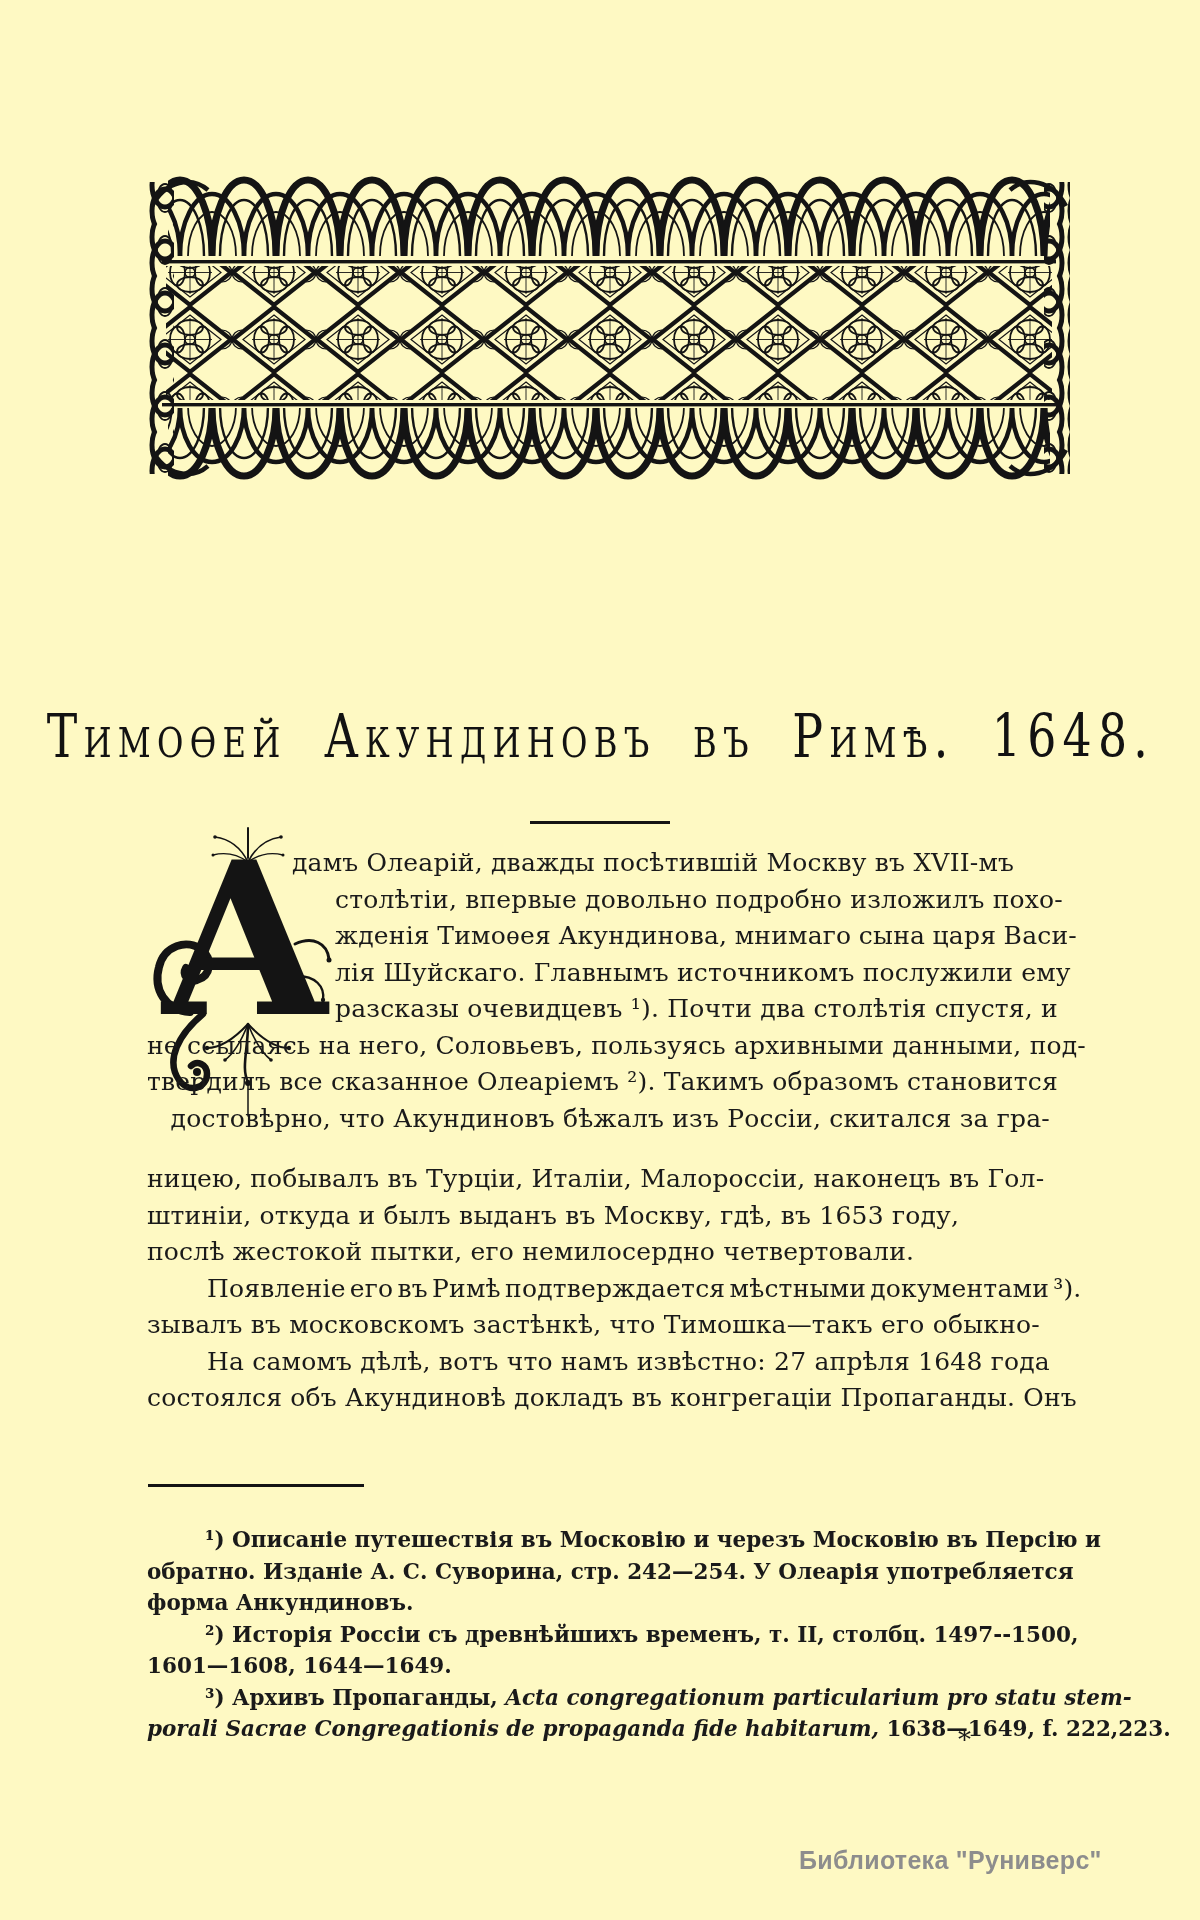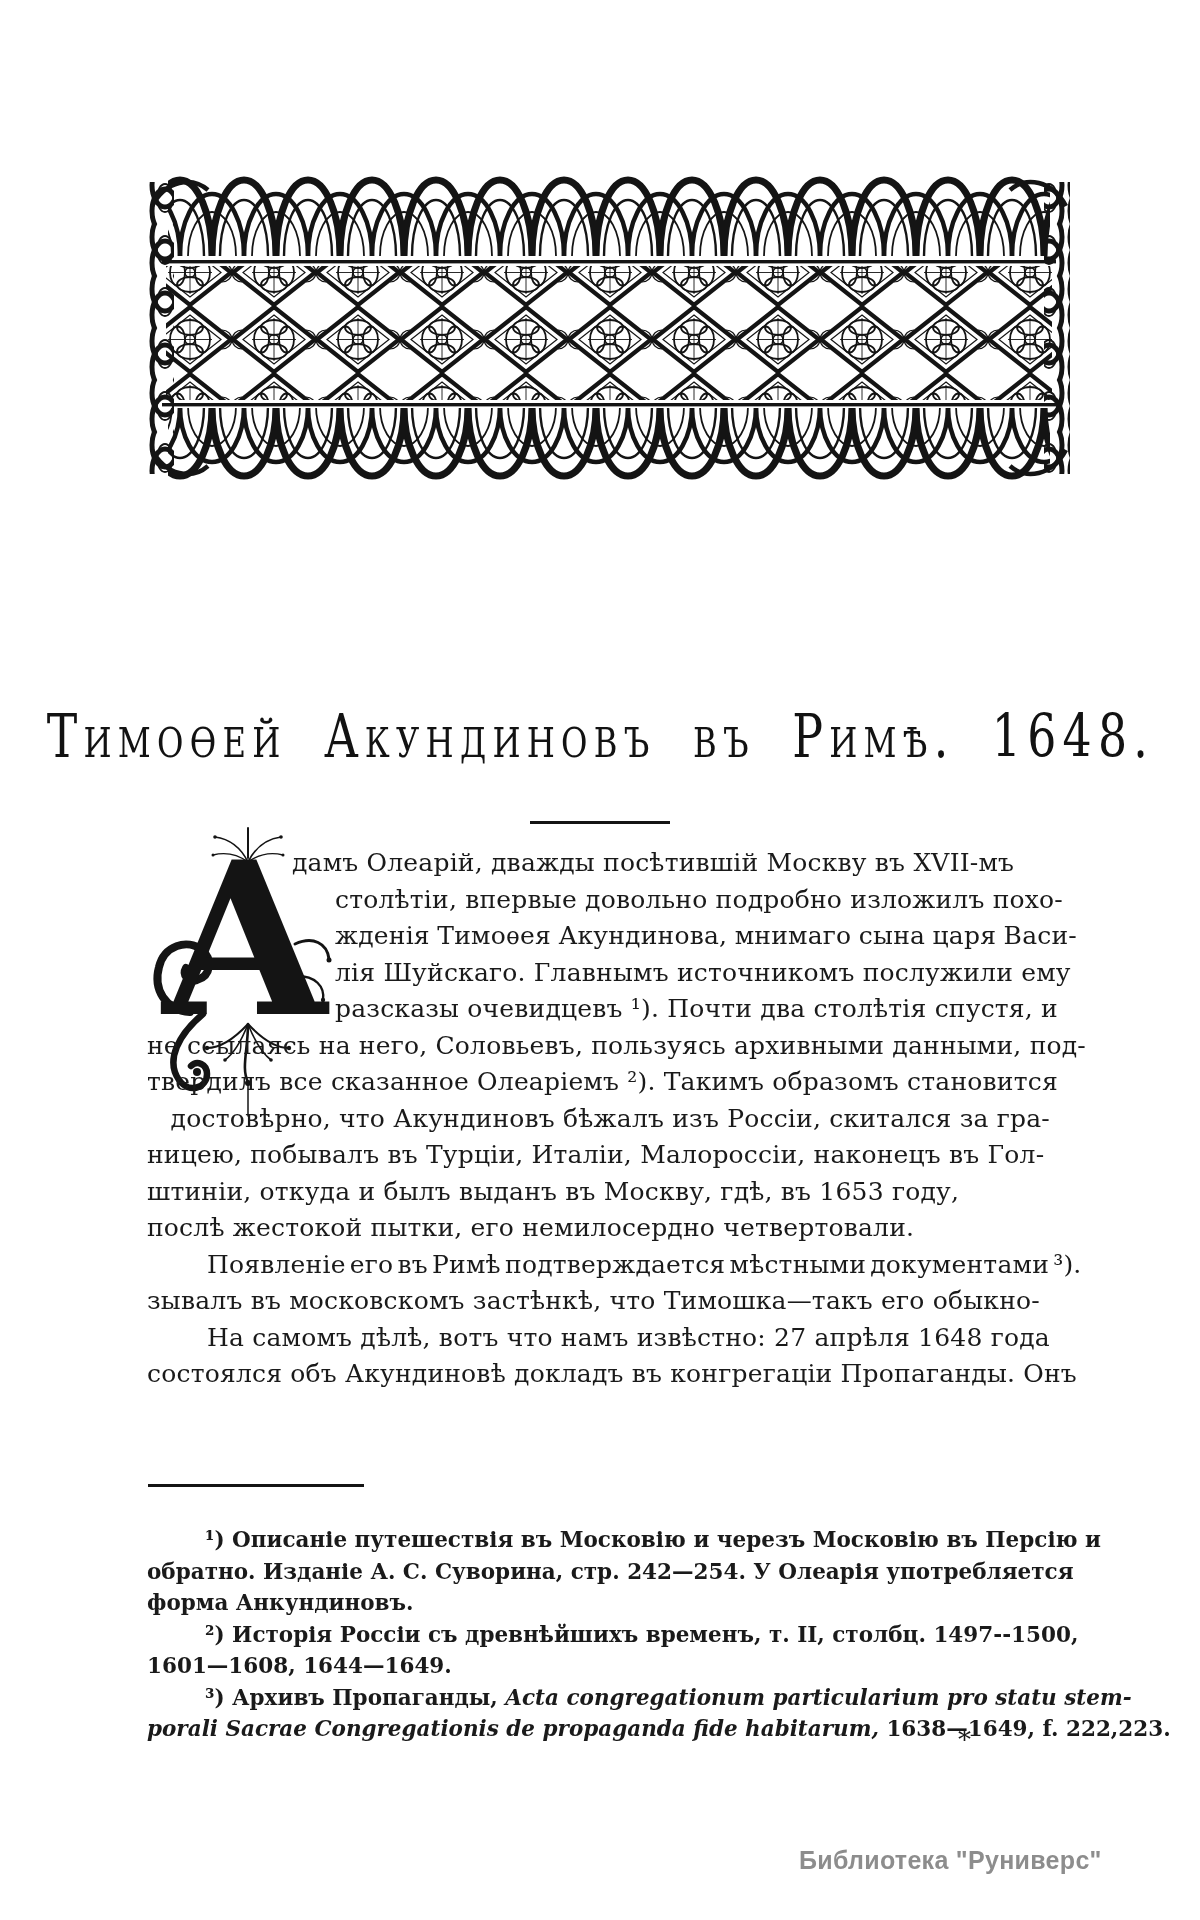--- a/index.html
+++ b/index.html
@@ -1,18 +1,18 @@
 <!DOCTYPE html>
 <html><head>
 <meta charset="utf-8">
 <style>
   html,body{margin:0;padding:0;background:#e9e9e9;}
   .page{
     position:relative;width:1200px;height:1920px;margin:0 auto;
-    background:#ffffff;overflow:hidden;
+    background:#fef9c3;overflow:hidden;
     font-family:"DejaVu Serif","Liberation Serif",serif;color:#161616;
   }
   
   .headpiece{position:absolute;left:148px;top:172px;}
   
   .title-wrap{position:absolute;left:0;top:702px;width:1200px;text-align:center;}
   .title-wrap .t{
     display:inline-block;font-size:44px;letter-spacing:6px;word-spacing:16px;
     font-variant-caps:small-caps;transform:scale(1.04,1.34);transform-origin:center top;
     white-space:nowrap;color:#121212;
@@ -150,21 +150,21 @@
 
   <div class="body-col">
       <div class="bline drop1" style="word-spacing: 0px;"><span>дамъ Олеарій, дважды посѣтившій Москву въ XVII-мъ</span></div>
       <div class="bline drop" style="word-spacing: 0px;"><span>столѣтіи, впервые довольно подробно изложилъ похо-</span></div>
       <div class="bline drop" style="word-spacing: -0.669271px;"><span>жденія Тимоѳея Акундинова, мнимаго сына царя Васи-</span></div>
       <div class="bline drop" style="word-spacing: 0px;"><span>лія Шуйскаго. Главнымъ источникомъ послужили ему</span></div>
       <div class="bline drop" style="word-spacing: 0px;"><span>разсказы очевидцевъ ¹). Почти два столѣтія спустя, и</span></div>
       <div class="bline" style="word-spacing: -0.0292969px;"><span>не ссылаясь на него, Соловьевъ, пользуясь архивными данными, под-</span></div>
       <div class="bline" style="word-spacing: 0px;"><span>твердилъ все сказанное Олеаріемъ ²). Такимъ образомъ становится</span></div>
       <div class="bline" style="word-spacing: 0px; text-align: right;"><span>достовѣрно, что Акундиновъ бѣжалъ изъ Россіи, скитался за гра-</span></div>
-      <div class="bline" style="word-spacing: 0px;"><span>ницею, побывалъ въ Турціи, Италіи, Малороссіи, наконецъ въ Гол-</span></div>
+      <div class="bline" style="word-spacing: 0px; margin-top: 24px;"><span>ницею, побывалъ въ Турціи, Италіи, Малороссіи, наконецъ въ Гол-</span></div>
       <div class="bline" style="word-spacing: 0px;"><span>штиніи, откуда и былъ выданъ въ Москву, гдѣ, въ 1653 году,</span></div>
       <div class="bline last"><span>послѣ жестокой пытки, его немилосердно четвертовали.</span></div>
       <div class="bline indent" style="word-spacing: -3.98214px;"><span>Появленіе его въ Римѣ подтверждается мѣстными документами ³).</span></div>
       <div class="bline" style="word-spacing: 0px;"><span>зывалъ въ московскомъ застѣнкѣ, что Тимошка—такъ его обыкно-</span></div>
       <div class="bline indent" style="word-spacing: 0px;"><span>На самомъ дѣлѣ, вотъ что намъ извѣстно: 27 апрѣля 1648 года</span></div>
       <div class="bline" style="word-spacing: 0px;"><span>состоялся объ Акундиновѣ докладъ въ конгрегаціи Пропаганды. Онъ</span></div>
     </div>
 
   <div class="fn-rule"></div>
   <div class="fn-col">

